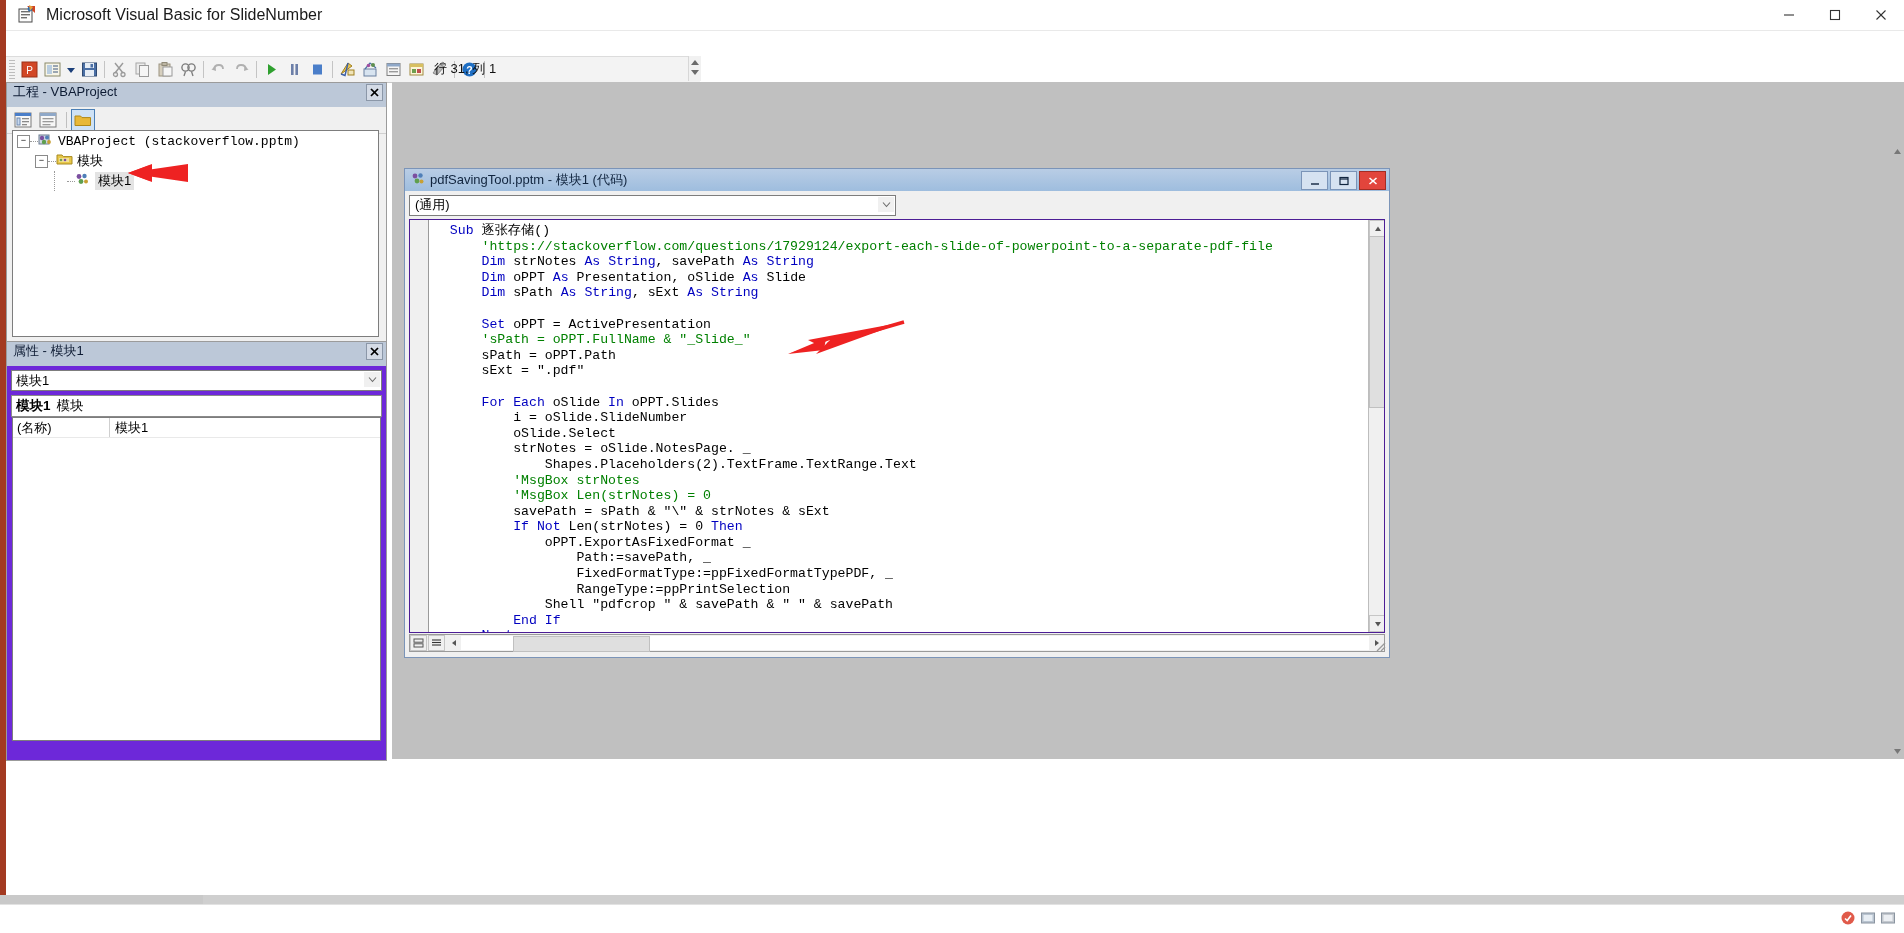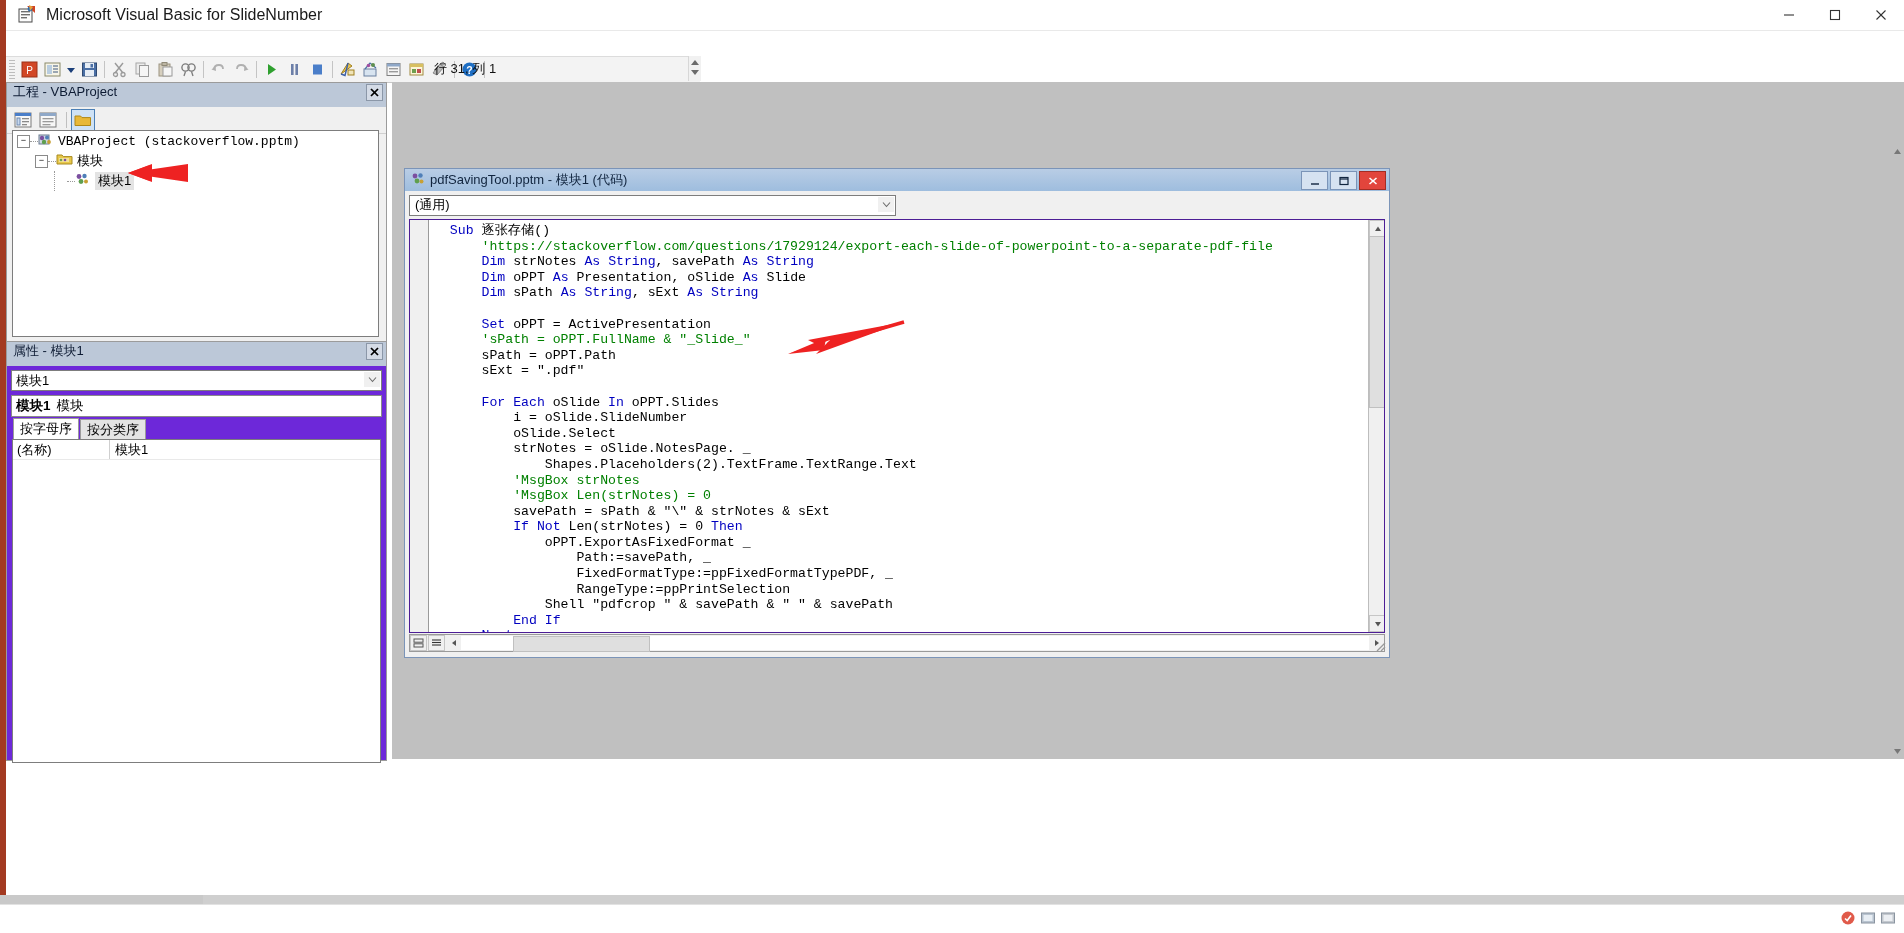--- a/index.html
+++ b/index.html
@@ -564,24 +564,20 @@
             <path d="M1 1.5 L4.5 5.5 L8 1.5" fill="none" stroke="#6b6b6b" stroke-width="1.1"></path>
           </svg>
       </span>
     </div>
 
     <div class="prop-head">
       <span style="font-weight:bold;">模块1</span>
       <span style="margin-left:6px;">模块</span>
     </div>
 
-    <div class="prop-tabs">
-      <div class="ptab active">按字母序</div>
-      <div class="ptab">按分类序</div>
-    </div>
 
     <div class="prop-grid">
       <div class="prop-row">
         <div class="prop-key">(名称)</div>
         <div class="prop-val">模块1</div>
       </div>
     </div>
   </div>
 
   <div class="bottom-left-band"></div>

